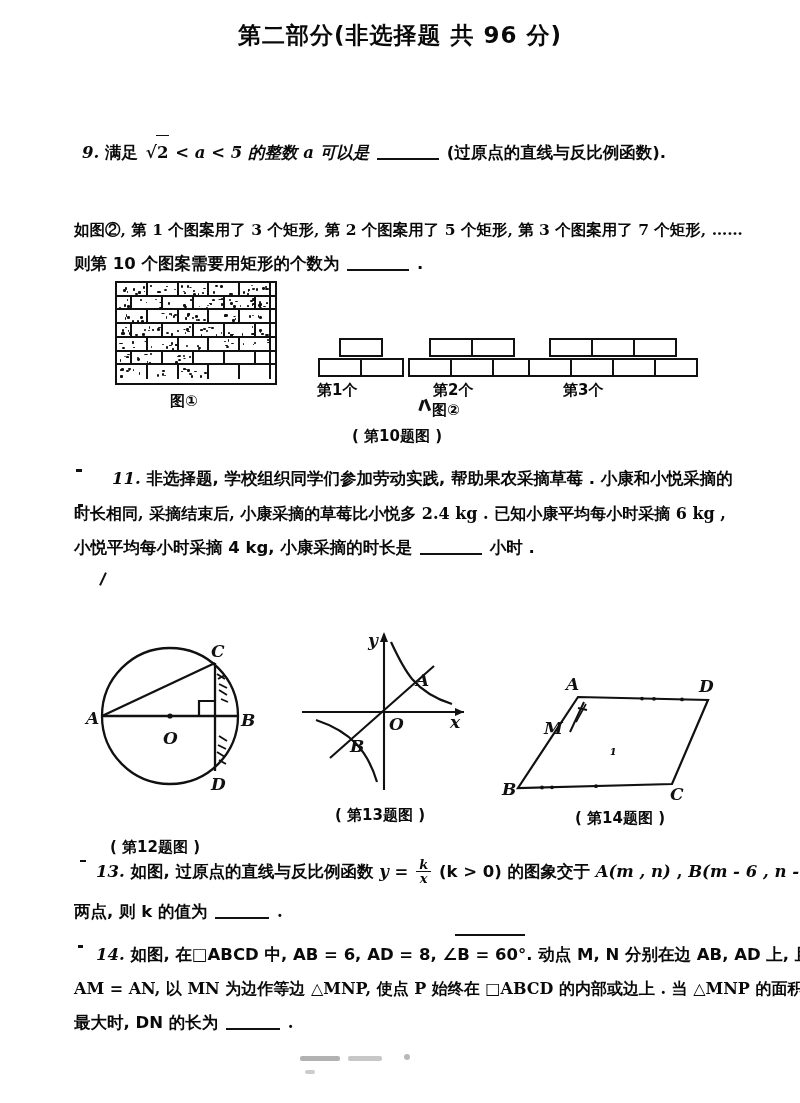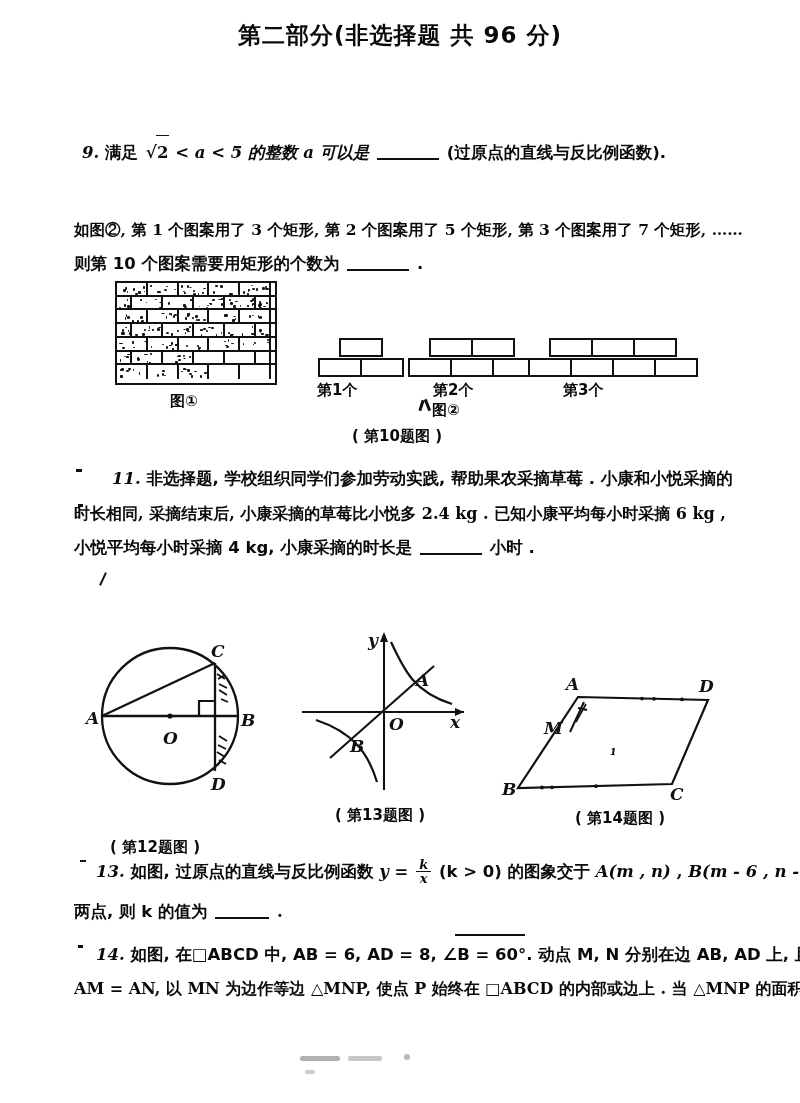--- a/index.html
+++ b/index.html
@@ -580,20 +580,25 @@
     <span class="blank sm"></span>
     <span>.</span>
   </div>
   <div class="stray" style="left:80px;top:860px;width:6px;height:2px;"></div>
 
   <div class="qline" style="left:96px;top:938px;">
     <span class="it">14.</span>
     <span class="cn">如图, 在□ABCD 中, AB = 6, AD = 8, ∠B = 60°. 动点 M, N 分别在边 AB, AD 上, 且</span>
   </div>
   <div class="qline cn" style="left:74px;top:972px;font-size:16px;">AM = AN, 以 MN 为边作等边 △MNP, 使点 P 始终在 □ABCD 的内部或边上 . 当 △MNP 的面积</div>
+  <div class="qline" style="left:74px;top:1006px;">
+    <span class="cn">最大时, DN 的长为</span>
+    <span class="blank sm"></span>
+    <span>.</span>
+  </div>
   <div class="stray" style="left:455px;top:934px;width:70px;height:2px;"></div>
   <div class="stray" style="left:78px;top:945px;width:5px;height:3px;"></div>
 
   <div class="scanblur" style="left:300px;top:1056px;width:40px;height:5px;border-radius:2px;opacity:.30;"></div>
   <div class="scanblur" style="left:348px;top:1056px;width:34px;height:5px;border-radius:2px;opacity:.22;"></div>
   <div class="scanblur" style="left:404px;top:1054px;width:6px;height:6px;opacity:.28;"></div>
   <div class="scanblur" style="left:305px;top:1070px;width:10px;height:4px;border-radius:2px;opacity:.20;"></div>
 
 </div>
 

